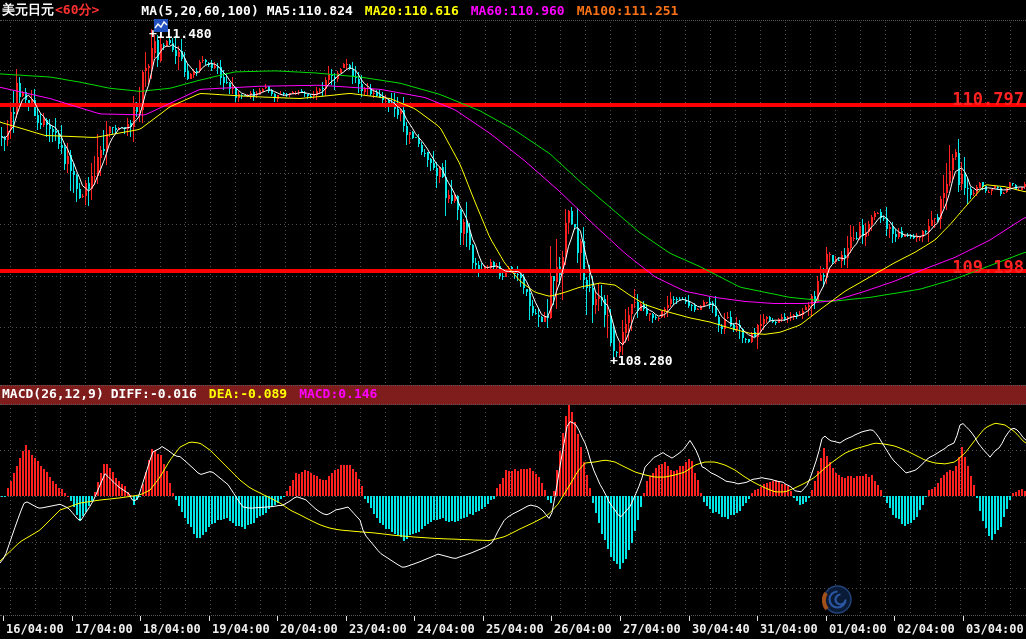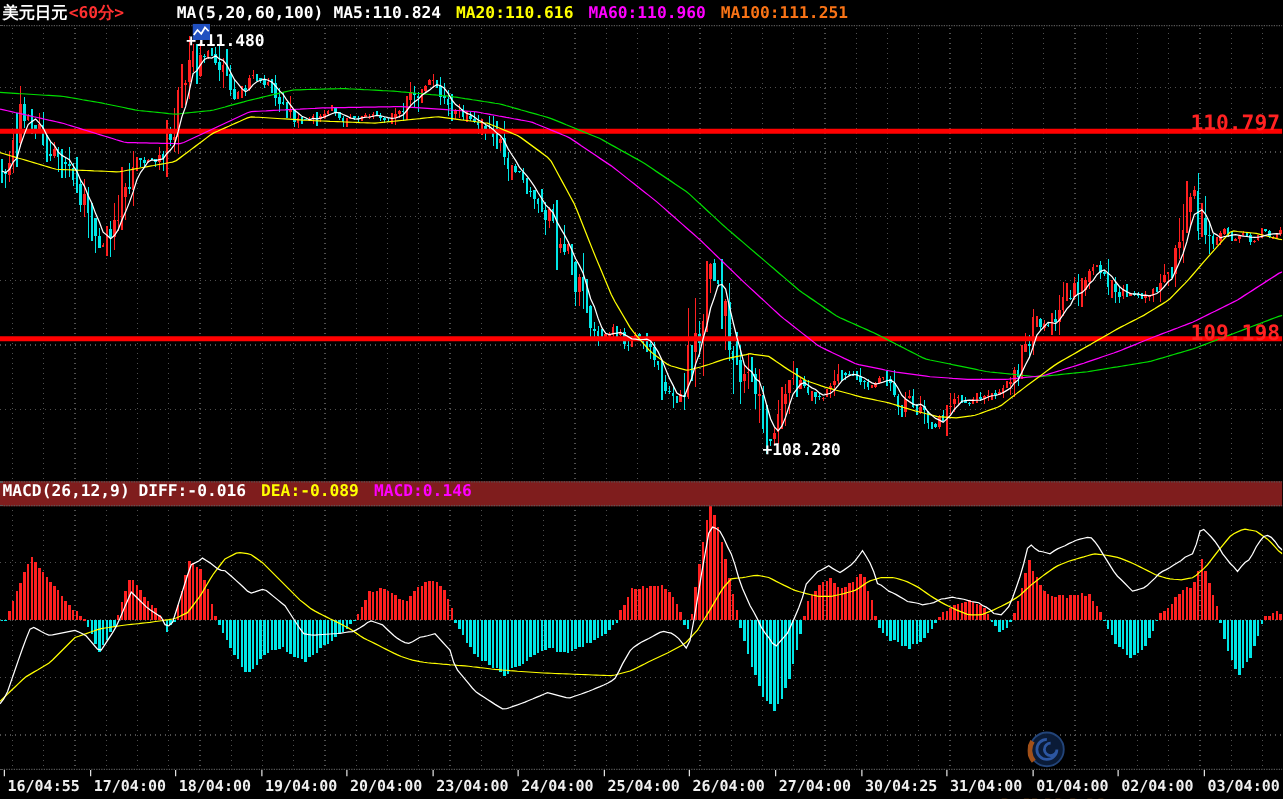--- a/index.html
+++ b/index.html
@@ -763,41 +763,41 @@
 
   <div id="macd-row">
     <span id="macd-ind" class="t-white">MACD(26,12,9)</span>
     <span id="macd-diff" class="t-white">DIFF:-0.016</span>
     <span id="macd-dea" class="t-yellow">DEA:-0.089</span>
     <span id="macd-macd" class="t-magenta">MACD:0.146</span>
   </div>
 
   <div id="x-axis">
       <div class="x-tick" style="left: 3px;"></div>
-      <span class="x-lbl" style="left: 6px;">16/04:55</span>
+      <span class="x-lbl" style="left: 6px;">16/04:00</span>
       <div class="x-tick" style="left: 72px;"></div>
       <span class="x-lbl" style="left: 75px;">17/04:00</span>
       <div class="x-tick" style="left: 140px;"></div>
       <span class="x-lbl" style="left: 143px;">18/04:00</span>
       <div class="x-tick" style="left: 209px;"></div>
       <span class="x-lbl" style="left: 212px;">19/04:00</span>
       <div class="x-tick" style="left: 277px;"></div>
       <span class="x-lbl" style="left: 280px;">20/04:00</span>
       <div class="x-tick" style="left: 346px;"></div>
       <span class="x-lbl" style="left: 349px;">23/04:00</span>
       <div class="x-tick" style="left: 414px;"></div>
       <span class="x-lbl" style="left: 417px;">24/04:00</span>
       <div class="x-tick" style="left: 483px;"></div>
       <span class="x-lbl" style="left: 486px;">25/04:00</span>
       <div class="x-tick" style="left: 551px;"></div>
       <span class="x-lbl" style="left: 554px;">26/04:00</span>
       <div class="x-tick" style="left: 620px;"></div>
       <span class="x-lbl" style="left: 623px;">27/04:00</span>
       <div class="x-tick" style="left: 689px;"></div>
-      <span class="x-lbl" style="left: 692px;">30/04:25</span>
+      <span class="x-lbl" style="left: 692px;">30/04:40</span>
       <div class="x-tick" style="left: 757px;"></div>
       <span class="x-lbl" style="left: 760px;">31/04:00</span>
       <div class="x-tick" style="left: 826px;"></div>
       <span class="x-lbl" style="left: 829px;">01/04:00</span>
       <div class="x-tick" style="left: 894px;"></div>
       <span class="x-lbl" style="left: 897px;">02/04:00</span>
       <div class="x-tick" style="left: 963px;"></div>
       <span class="x-lbl" style="left: 966px;">03/04:00</span>
     </div>
 

